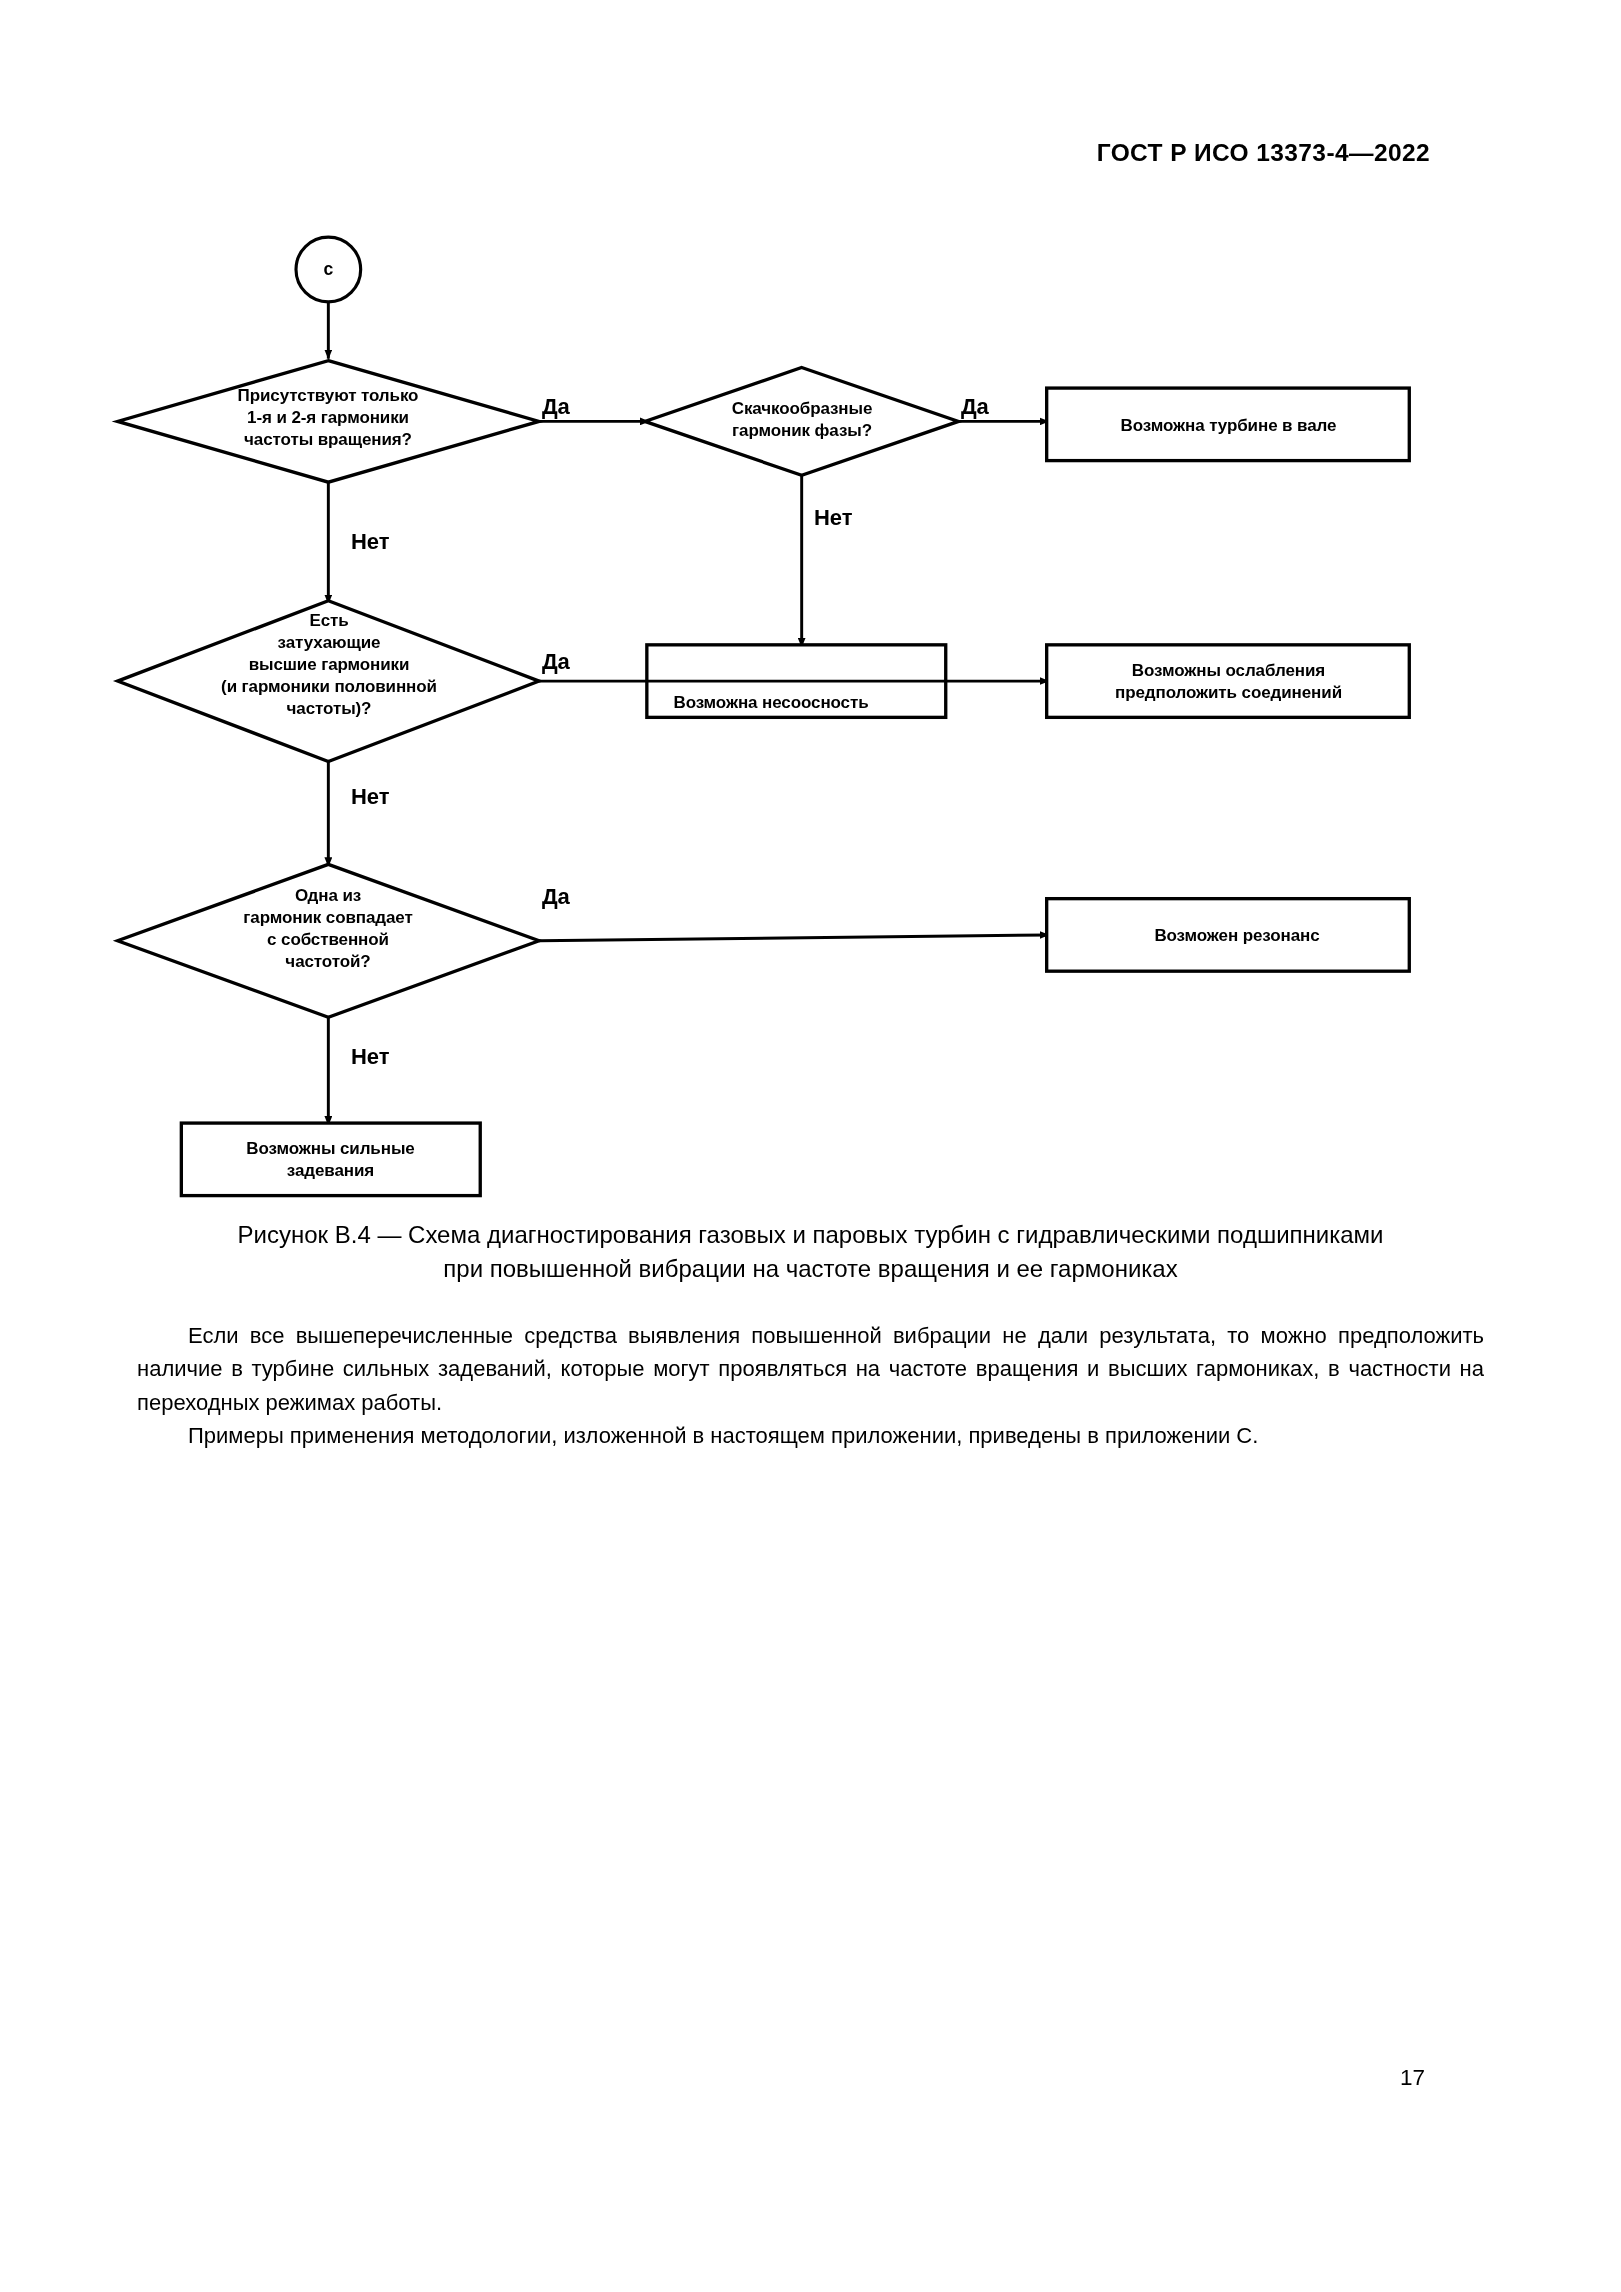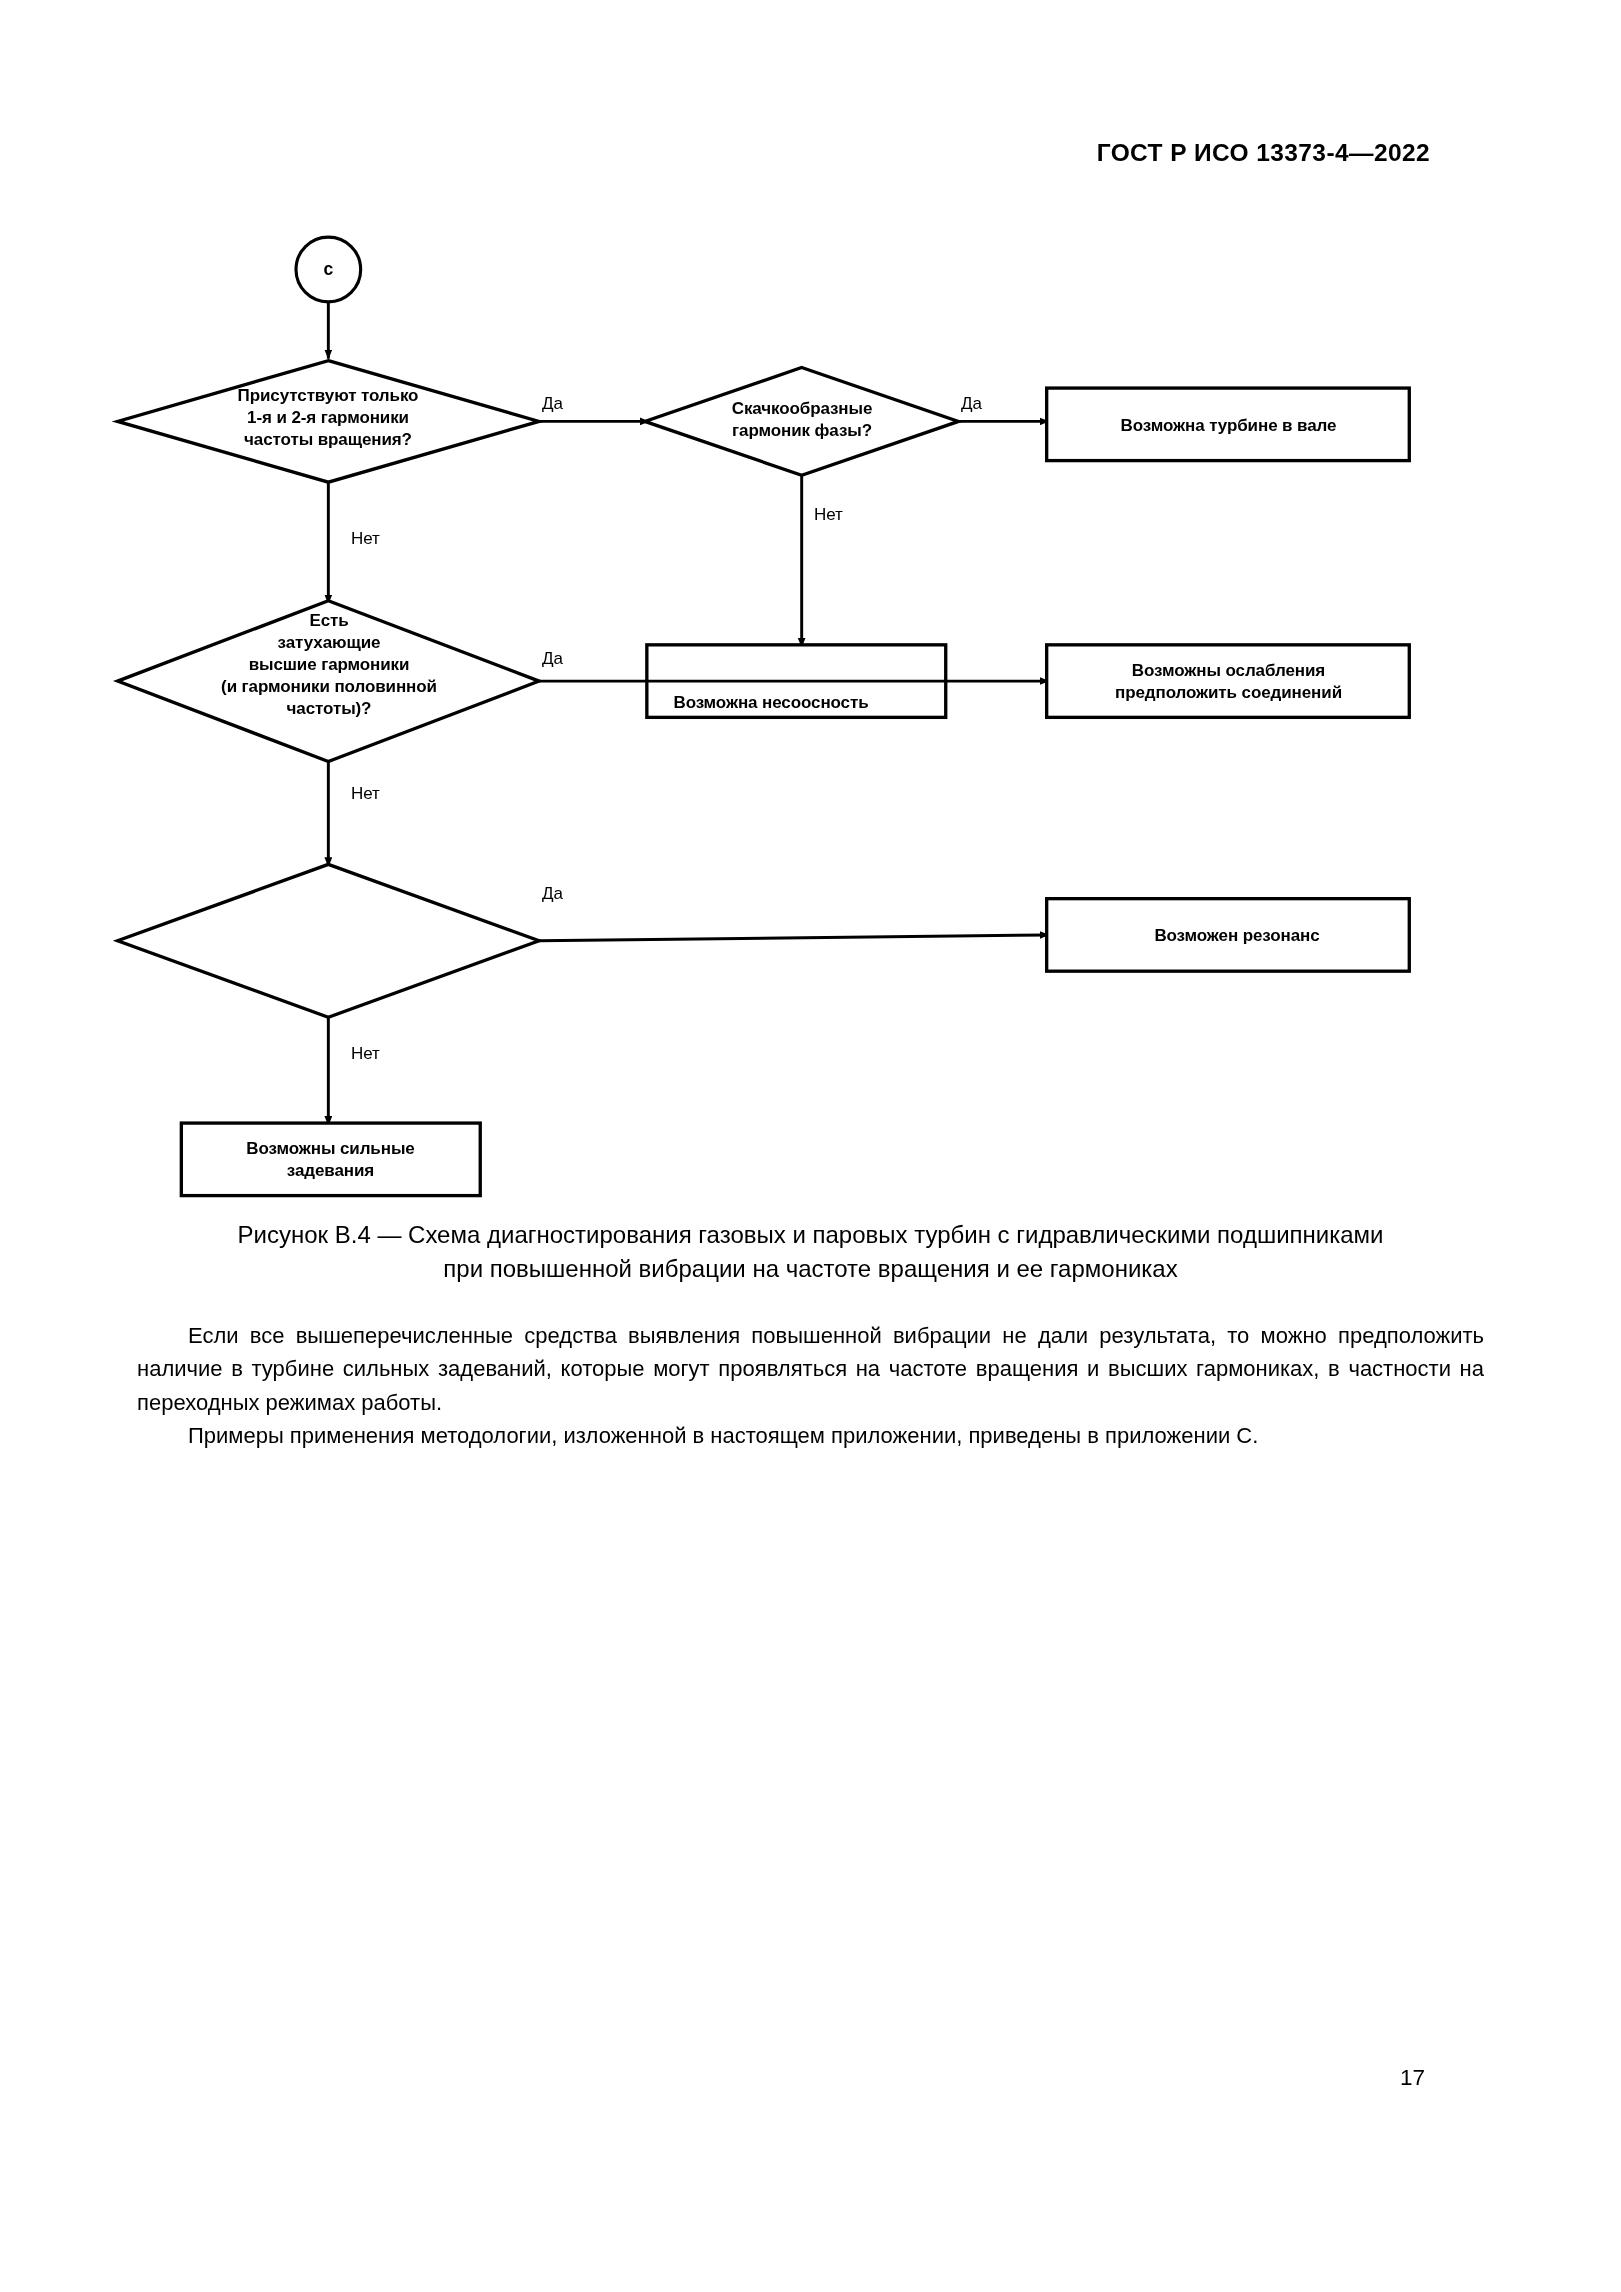--- a/index.html
+++ b/index.html
@@ -52,22 +52,22 @@
     text-align: center;
     font-size: 17px;
     font-weight: bold;
     line-height: 1.30;
     letter-spacing: -0.1px;
     white-space: pre-line;
     pointer-events: none;
   }
   .edge-label {
     position: absolute;
-    font-size: 17px;
-    font-weight: normal;
+    font-size: 22px;
+    font-weight: bold;
     letter-spacing: -0.1px;
     white-space: nowrap;
   }
   .connector-letter {
     position: absolute;
     text-align: center;
     font-size: 17.6px;
     font-weight: bold;
   }
 
@@ -173,20 +173,24 @@
 
     <div class="shape-text" style="left:655px; top:398px; width:294px;">Скачкообразные
 гармоник фазы?</div>
 
     <div class="shape-text" style="left:123px; top:610px; width:412px;">Есть
 затухающие
 высшие гармоники
 (и гармоники половинной
 частоты)?</div>
 
+    <div class="shape-text" style="left:132px; top:885px; width:392px;">Одна из
+гармоник совпадает
+с собственной
+частотой?</div>
 
     <div class="shape-text" style="left:1049px; top:415px; width:359px;">Возможна турбине в вале</div>
 
     <div class="shape-text" style="left:649px; top:644px; width:244px;margin-top:48px;">Возможна несоосность</div>
 
     <div class="shape-text" style="left:1049px; top:660px; width:359px;">Возможны ослабления
 предположить соединений</div>
 
     <div class="shape-text" style="left:1049px; top:925px; width:376px;">Возможен резонанс</div>
 

